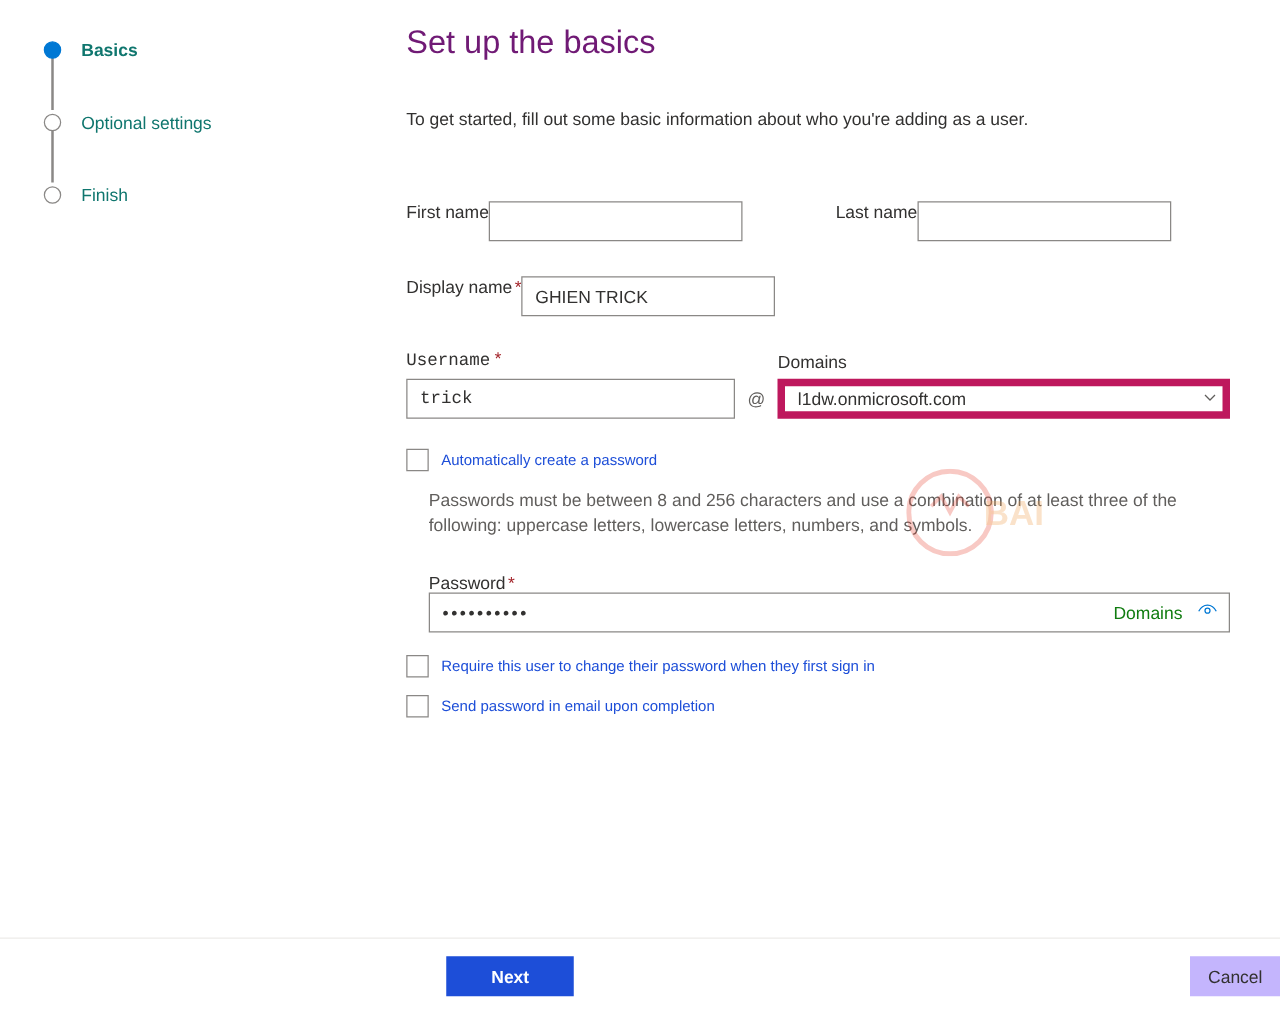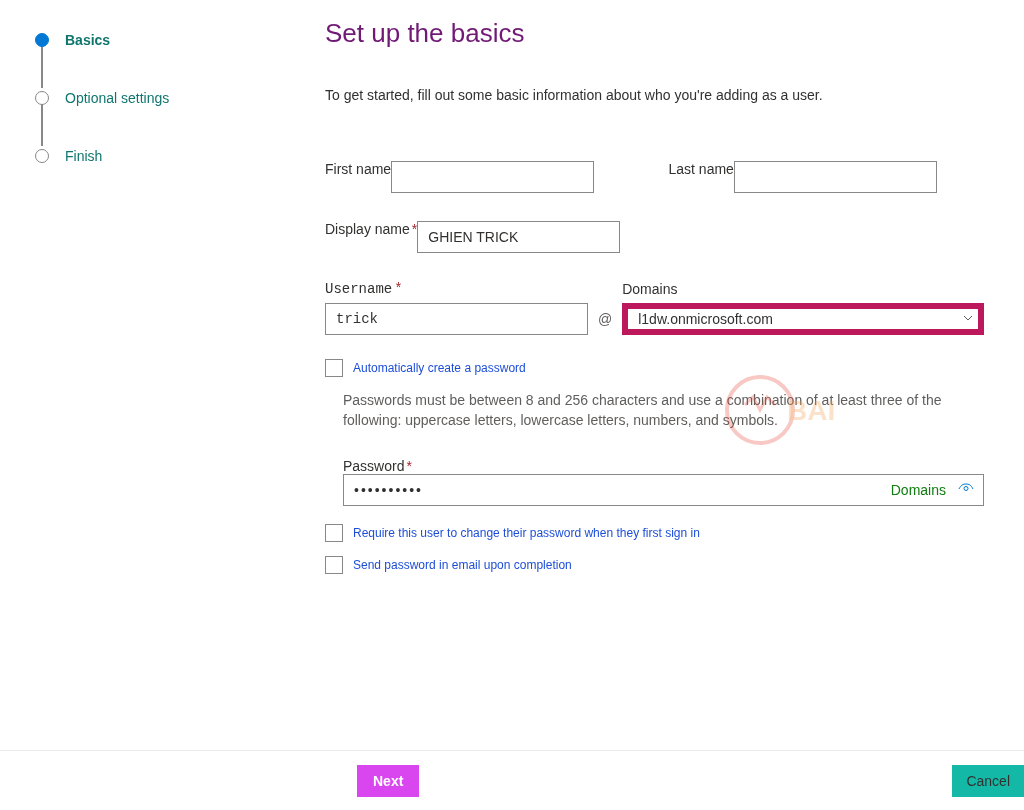--- a/index.html
+++ b/index.html
@@ -231,32 +231,32 @@
       right: 0;
       height: 60px;
       border-top: 1px solid #edebe9;
       display: flex;
       align-items: center;
       padding: 0 0 0 357px;
       background: #ffffff;
       justify-content: space-between;
     }
     .btn-primary {
-      background: #d946ef;
+      background: #1d4ed8;
       color: #ffffff;
       border: none;
-      padding: 0 16px;
+      padding: 0 36px;
       height: 32px;
       font-size: 14px;
       font-weight: 600;
       font-family: inherit;
       cursor: pointer;
     }
     .btn-secondary {
-      background: #14b8a6;
+      background: #c4b5fd;
       color: #323130;
       border: none;
       padding: 0 14px;
       height: 32px;
       font-size: 14px;
       font-family: inherit;
       cursor: pointer;
     }
     .watermark {
       position: absolute;

